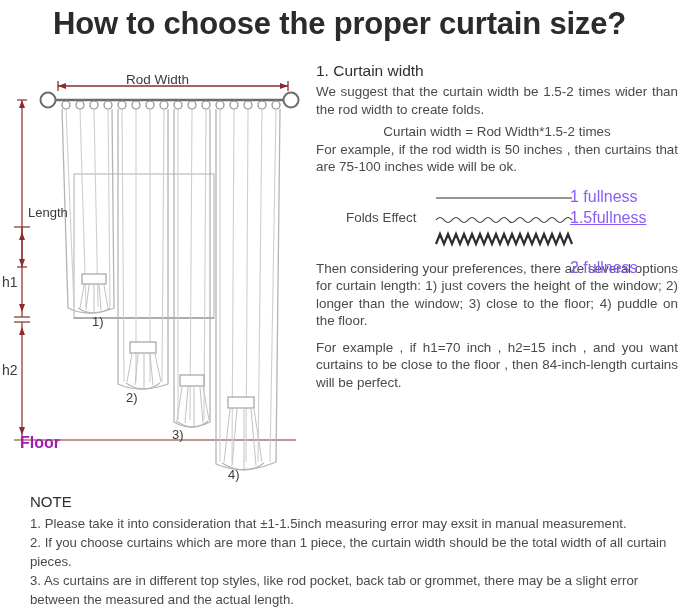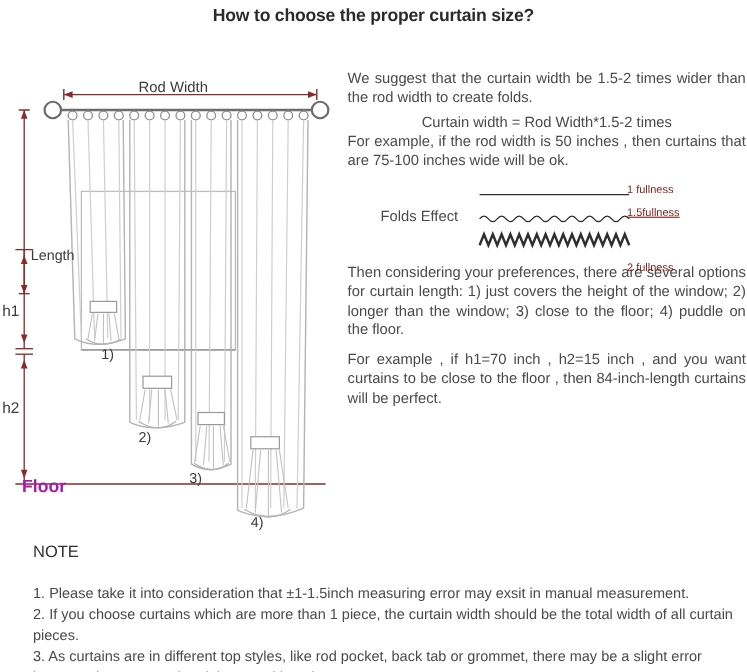--- a/index.html
+++ b/index.html
@@ -20,21 +20,21 @@
     position: relative;
     width: 679px;
     height: 611px;
   }
   .title {
     position: absolute;
     left: 0;
     top: 6px;
     width: 679px;
     text-align: center;
-    font-size: 16px;
+    font-size: 31px;
     font-weight: bold;
     color: #2b2b2b;
     letter-spacing: -0.2px;
   }
 
   
   .diagram {
     position: absolute;
     left: 0;
     top: 52px;
@@ -42,21 +42,21 @@
     height: 440px;
   }
   .diagram svg { display: block; }
   .dlabel {
     position: absolute;
     font-size: 13px;
     color: #3b3b3b;
     white-space: nowrap;
   }
   .dlabel.rodwidth { left: 126px; top: 20px; font-size: 13.5px; }
-  .dlabel.length   { left: 28px;  top: 172px; }
+  .dlabel.length   { left: 28px;  top: 153px; }
   .dlabel.h1       { left: 2px;   top: 222px; font-size: 14px; }
   .dlabel.h2       { left: 2px;   top: 310px; font-size: 14px; }
   .dlabel.floor    { left: 20px;  top: 382px; font-size: 16px; color: #a21caf; font-weight: bold; }
   .dlabel.n1 { left: 92px;  top: 262px; }
   .dlabel.n2 { left: 126px; top: 338px; }
   .dlabel.n3 { left: 172px; top: 375px; }
   .dlabel.n4 { left: 228px; top: 415px; }
 
   
   .right {
@@ -92,38 +92,38 @@
     position: absolute;
     left: 30px;
     top: 22px;
     font-size: 13.4px;
     color: #4a4a4a;
   }
   .folds svg { position: absolute; left: 118px; top: 0; }
   .fold-name {
     position: absolute;
     left: 254px;
-    font-size: 10px;
-    color: #7f1d1d;
+    font-size: 16px;
+    color: #8b5cf6;
   }
   .fold-name.f1 { top: 0px; }
   .fold-name.f2 { top: 21px; text-decoration: underline; }
   .fold-name.f3 { top: 43px; margin-top: 28px; }
 
   
   .note {
     position: absolute;
     left: 30px;
     top: 493px;
     width: 640px;
   }
   .note-title {
     font-size: 15px;
     color: #2f2f2f;
-    margin-bottom: 20px;
+    margin-bottom: 4px;
   }
   .note-line {
     font-size: 13.2px;
     line-height: 19px;
     color: #4a4a4a;
   }
   .note-line.wrap2 { line-height: 19px; }
 </style>
 </head>
 <body>
@@ -237,20 +237,21 @@
     <div class="dlabel h2">h2</div>
     <div class="dlabel floor">Floor</div>
     <div class="dlabel n1">1)</div>
     <div class="dlabel n2">2)</div>
     <div class="dlabel n3">3)</div>
     <div class="dlabel n4">4)</div>
   </div>
 
   <div class="right">
 
+    <div class="sec-head">1. Curtain width</div>
     <p class="body-text">We suggest that the curtain width be 1.5-2 times wider than the rod width to create folds.</p>
     <div class="gap-s"></div>
     <p class="body-text left-al">Curtain width = Rod Width*1.5-2 times</p>
     <p class="body-text">For example, if the rod width is 50 inches , then curtains that are 75-100 inches wide will be ok.</p>
 
     <div class="folds">
       <div class="folds-label">Folds Effect</div>
       <svg width="140" height="60" viewBox="0 0 140 60">
         <line x1="2" y1="10" x2="138" y2="10" stroke="#2f2f2f" stroke-width="1.2"></line>
         <path d="M2,32 q4,-5 8,0 t8,0 t8,0 t8,0 t8,0 t8,0 t8,0 t8,0 t8,0 t8,0 t8,0 t8,0 t8,0 t8,0 t8,0 t8,0 t8,0" fill="none" stroke="#2f2f2f" stroke-width="1.2"></path>

